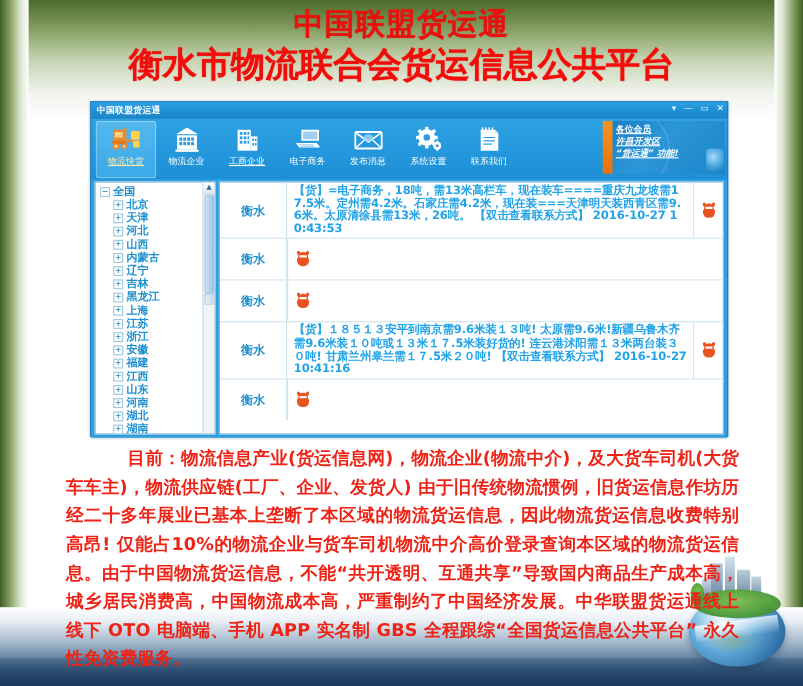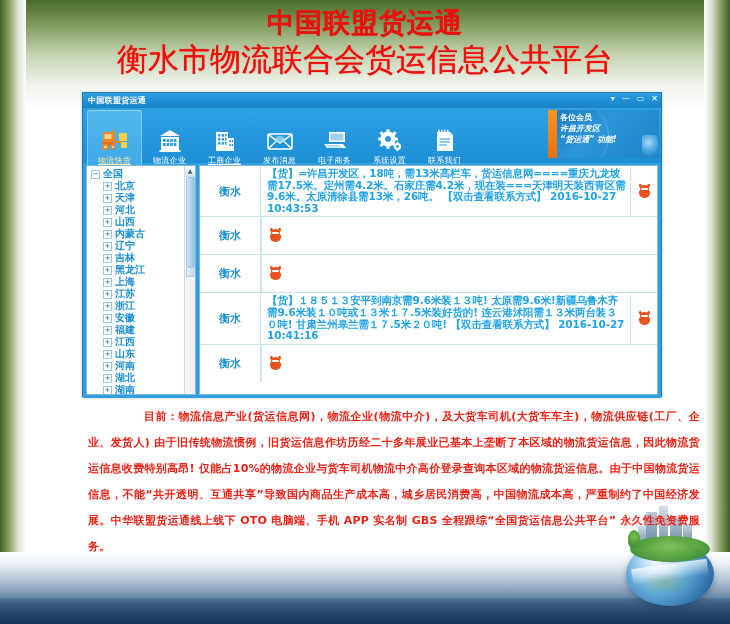--- a/index.html
+++ b/index.html
@@ -30,21 +30,21 @@
     background:linear-gradient(to bottom,rgba(30,70,110,.25),rgba(20,50,85,.85));
   }
 
   
   .titles{position:absolute;left:0;top:6px;width:730px;text-align:center;z-index:5;}
   .title-1{
     color:#e8110e;font-weight:bold;font-size:27px;letter-spacing:1px;
     line-height:34px;text-shadow:0 0 1px #e8110e;
   }
   .title-2{
-    color:#f20d0a;font-weight:normal;font-size:31px;letter-spacing:0px;
+    color:#f20d0a;font-weight:bold;font-size:31px;letter-spacing:0px;
     line-height:38px;text-shadow:0 0 1px #f20d0a;
   }
 
   
   .app-window{
     position:absolute;left:82px;top:92px;width:578px;height:303px;
     background:#2f9fe0;border:1px solid #1c7bb5;z-index:6;
     box-shadow:0 1px 3px rgba(0,0,0,.25);
   }
   .titlebar{
@@ -59,21 +59,21 @@
   .win-btn{color:#dff1fd;font-size:8px;line-height:10px;}
   .win-btn.close{color:#ffffff;font-weight:bold;}
 
   
   .ribbon{
     height:53px;background:linear-gradient(to bottom,#2fa2e4 0%,#2396dc 60%,#1e8fd5 100%);
     display:flex;align-items:flex-start;padding:2px 0 0 4px;position:relative;
   }
   .tool{
     width:55px;height:50px;display:flex;flex-direction:column;align-items:center;
-    justify-content:flex-start;cursor:pointer;padding-top:16px;
+    justify-content:flex-start;cursor:pointer;padding-top:2px;
   }
   .tool.active{
     background:linear-gradient(to bottom,#54b8ef 0%,#3aa8e8 100%);
     border-radius:3px;box-shadow:inset 0 0 0 1px rgba(255,255,255,.35);
   }
   .tool .glyph{height:30px;display:flex;align-items:center;justify-content:center;}
   .tool .tlabel{
     color:#ffffff;font-size:8px;line-height:10px;white-space:nowrap;letter-spacing:.2px;
   }
   .tool.active .tlabel{color:#ffe9a8;text-decoration:underline;}
@@ -82,21 +82,21 @@
   .ribbon-right{position:absolute;right:2px;top:2px;display:flex;align-items:stretch;height:48px;}
   .orange-bar{width:9px;background:linear-gradient(to bottom,#f79421,#e8700d);}
   .promo{
     width:96px;background:linear-gradient(135deg,#1b7fc4 0%,#2b96d8 40%,#1c84c8 100%);
     position:relative;overflow:hidden;padding:2px 3px;
   }
   .promo:before{
     content:"";position:absolute;left:-20px;top:-10px;width:70px;height:70px;
     border-radius:50%;border:1px solid rgba(255,255,255,.18);
   }
-  .promo-line{color:#ffffff;font-size:8px;font-weight:bold;line-height:11px;white-space:nowrap;}
+  .promo-line{color:#ffffff;font-size:8px;font-weight:bold;line-height:11px;white-space:nowrap;text-decoration:underline;}
   .promo-line.i{font-style:italic;}
   .promo-globe{
     position:absolute;right:1px;bottom:1px;width:16px;height:22px;
     background:radial-gradient(circle at 40% 35%,#bfe6ff,#3ca0dc 60%,#1b6fa8);
     border-radius:3px;opacity:.85;
   }
 
   
   .app-body{display:flex;height:235px;background:#2f9fe0;padding:2px 3px 3px 3px;box-sizing:border-box;}
   .tree-pane{
@@ -167,22 +167,22 @@
   .qq .ear-l{left:0;transform:rotate(-20deg);}
   .qq .ear-r{right:0;transform:rotate(20deg);}
   .qq .eyes{
     position:absolute;left:2px;top:3px;width:7px;height:2px;
     background:#ffffff;border-radius:1px;
   }
 
   
   .para{
     position:absolute;left:60px;top:404px;width:612px;z-index:5;
-    color:#ef2216;font-weight:bold;font-size:11px;line-height:26px;
-    text-align:justify;text-indent:56px;letter-spacing:.2px;margin-left:28px;
+    color:#ef2216;font-weight:bold;font-size:16px;line-height:26px;
+    text-align:justify;text-indent:56px;letter-spacing:.2px;
   }
 
   
   .globe-art{position:absolute;right:10px;bottom:18px;width:100px;height:100px;z-index:4;}
   .globe-ball{
     position:absolute;left:6px;top:36px;width:88px;height:64px;border-radius:50%;
     background:radial-gradient(circle at 35% 28%,#ffffff 0%,#bfe0f5 18%,#5fa8d8 45%,#2f6fa6 78%,#1d4a74 100%);
     box-shadow:0 3px 6px rgba(20,50,80,.35);overflow:hidden;
   }
   .globe-ball:before{
@@ -299,42 +299,42 @@
               <rect x="19.8" y="16" width="1.4" height="2.2"></rect>
           </g>
         </svg>
       </span>
       <span class="tlabel">工商企业</span>
     </div>
 
     <div class="tool">
       <span class="glyph">
         <svg width="28" height="26" viewBox="0 0 28 26">
-          <rect x="2" y="6" width="24" height="15" rx="1" fill="none" stroke="#ffffff" stroke-width="1.6"></rect>
-          <path d="M2.6 6.8 L14 15 L25.4 6.8" fill="none" stroke="#ffffff" stroke-width="1.6"></path>
-          <path d="M2.6 20.4 L10 13.5 M25.4 20.4 L18 13.5" fill="none" stroke="#ffffff" stroke-width="1.3"></path>
-          <ellipse cx="14" cy="11.5" rx="4.6" ry="3.4" fill="#9fd4f2" opacity="0.8"></ellipse>
-        </svg>
-      </span>
-      <span class="tlabel">发布消息</span>
-    </div>
-
-    <div class="tool">
-      <span class="glyph">
-        <svg width="28" height="26" viewBox="0 0 28 26">
           <path d="M8 4 h16 v10 h-16 z" fill="#ffffff"></path>
           <path d="M9.5 5.5 h13 v7 h-13 z" fill="#2e9ae0" opacity="0.45"></path>
           <path d="M3 16 h19 l3 4 h-19 z" fill="#ffffff"></path>
           <g fill="#2e9ae0" opacity="0.5">
             <rect x="6" y="17.2" width="13" height="0.9"></rect>
             <rect x="7" y="18.6" width="13" height="0.9"></rect>
           </g>
         </svg>
       </span>
       <span class="tlabel">电子商务</span>
+    </div>
+
+    <div class="tool">
+      <span class="glyph">
+        <svg width="28" height="26" viewBox="0 0 28 26">
+          <rect x="2" y="6" width="24" height="15" rx="1" fill="none" stroke="#ffffff" stroke-width="1.6"></rect>
+          <path d="M2.6 6.8 L14 15 L25.4 6.8" fill="none" stroke="#ffffff" stroke-width="1.6"></path>
+          <path d="M2.6 20.4 L10 13.5 M25.4 20.4 L18 13.5" fill="none" stroke="#ffffff" stroke-width="1.3"></path>
+          <ellipse cx="14" cy="11.5" rx="4.6" ry="3.4" fill="#9fd4f2" opacity="0.8"></ellipse>
+        </svg>
+      </span>
+      <span class="tlabel">发布消息</span>
     </div>
 
 
     <div class="tool">
       <span class="glyph">
         <svg width="28" height="26" viewBox="0 0 28 26">
           <g fill="#ffffff">
             <circle cx="12" cy="11" r="7.6"></circle>
             <rect x="10.4" y="1.2" width="3.2" height="4" rx="1"></rect>
             <rect x="10.4" y="17" width="3.2" height="4" rx="1"></rect>
@@ -475,21 +475,21 @@
         <div class="ts-thumb"></div>
         <div class="ts-pad"></div>
       </div>
     </div>
 
     <div class="table-pane">
 
       <div class="row">
         <div class="cell-city">衡水</div>
         <div class="cell-text">
-          <span>【货】=许昌开发区，18吨，需13米高栏车，货运信息网====重庆九龙坡需17.5米。定州需4.2米。石家庄需4.2米，现在装===天津明天装西青区需9.6米。太原清徐县需13米，26吨。 【双击查看联系方式】</span>
+          <span>【货】=电子商务，18吨，需13米高栏车，现在装车====重庆九龙坡需17.5米。定州需4.2米。石家庄需4.2米，现在装===天津明天装西青区需9.6米。太原清徐县需13米，26吨。 【双击查看联系方式】</span>
           <span class="ts">2016-10-27 10:43:53</span>
         </div>
         <div class="cell-icon">
           <span class="qq">
               <i class="ear-l"></i>
               <i class="ear-r"></i>
               <i class="head"></i>
               <i class="body"></i>
               <i class="eyes"></i>
             </span>

